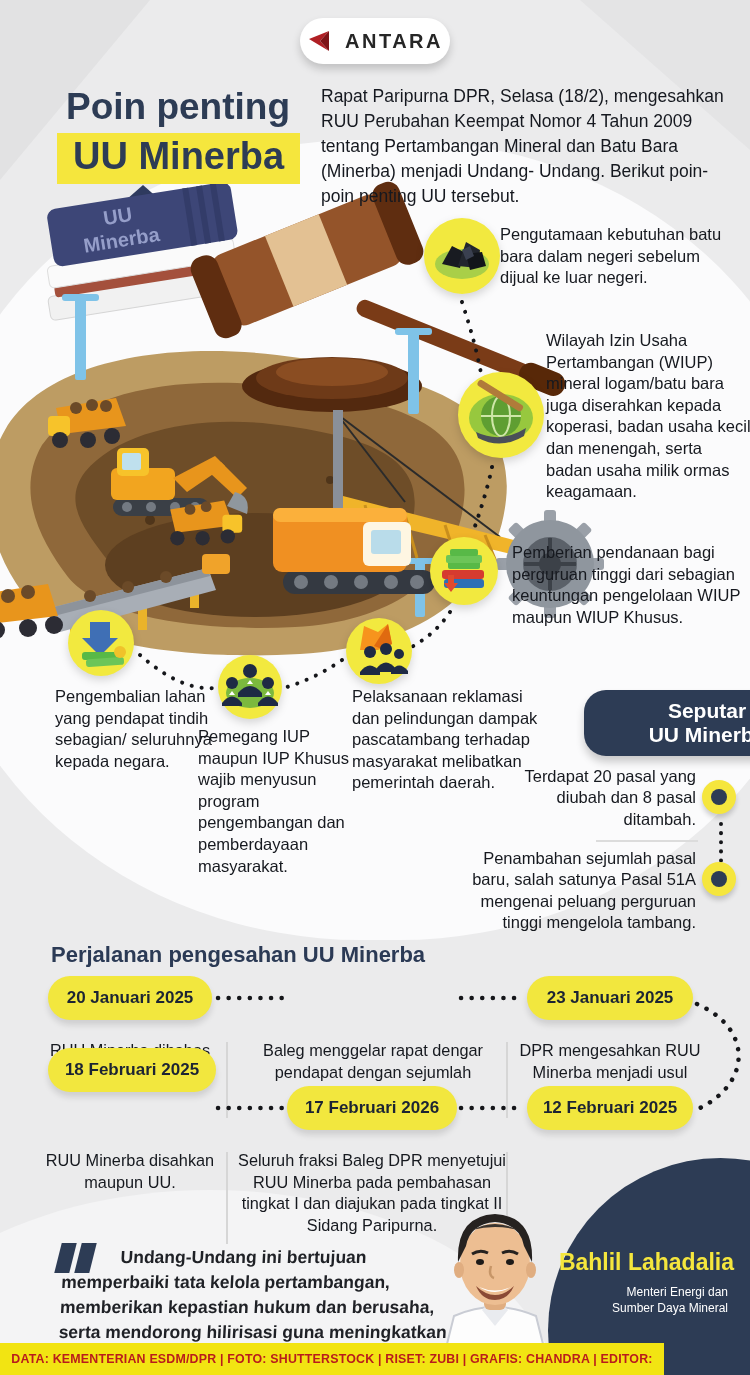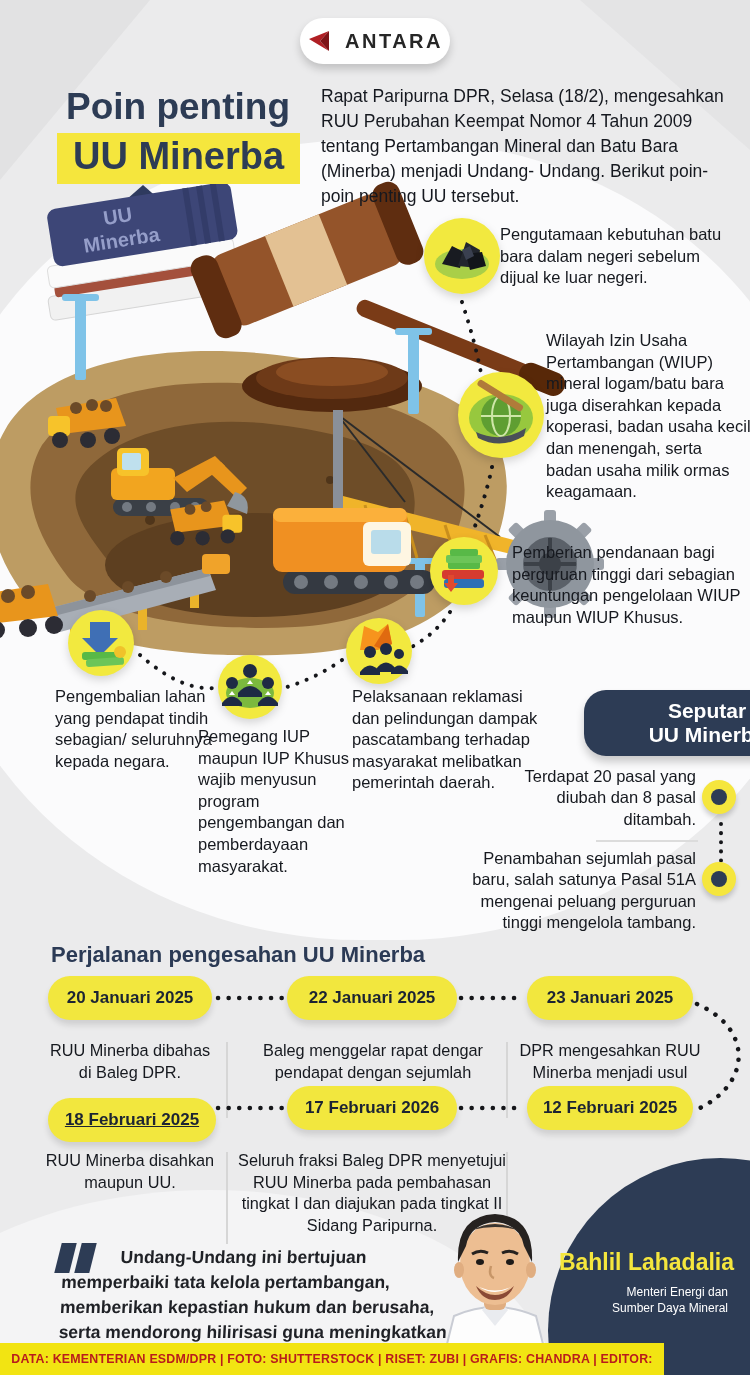--- a/index.html
+++ b/index.html
@@ -316,26 +316,25 @@
     <line x1="9" y1="4" x2="9" y2="42" stroke="#15161a" stroke-width="4" stroke-linecap="round" stroke-dasharray="0.1 9"></line>
   </svg>
   <div class="abs sep-divider"></div>
   <p class="abs sep-item" style="left:470px;top:848px;width:226px;">Penambahan sejumlah pasal baru, salah satunya Pasal 51A mengenai peluang perguruan tinggi mengelola tambang.</p>
   <div class="abs sep-bullet" style="left:702px;top:862px;">
       <i></i>
     </div>
 
   <h2 class="abs tl-title">Perjalanan pengesahan UU Minerba</h2>
   <div class="abs pill" style="left:48px;top:976px;width:164px;">20 Januari 2025</div>
-  <div class="abs pill" style="left:287px;top:976px;width:170px;">22 Januari 2025</div>
   <div class="abs pill" style="left:527px;top:976px;width:166px;">23 Januari 2025</div>
   <p class="abs tl-desc" style="left:44px;top:1040px;width:172px;">RUU Minerba dibahas di Baleg DPR.</p>
   <p class="abs tl-desc" style="left:244px;top:1040px;width:258px;">Baleg menggelar rapat dengar pendapat dengan sejumlah asosiasi.</p>
   <p class="abs tl-desc" style="left:516px;top:1040px;width:188px;">DPR mengesahkan RUU Minerba menjadi usul inisiatif DPR.</p>
-  <div class="abs pill" style="left:48px;top:1098px;width:168px;text-decoration:underline;">18 Februari 2025</div>
+  <div class="abs pill" style="left:48px;top:1048px;width:168px;">18 Februari 2025</div>
   <div class="abs pill" style="left:287px;top:1086px;width:170px;">17 Februari 2026</div>
   <div class="abs pill" style="left:527px;top:1086px;width:166px;">12 Februari 2025</div>
   <p class="abs tl-desc" style="left:44px;top:1150px;width:172px;">RUU Minerba disahkan maupun UU.</p>
   <p class="abs tl-desc" style="left:238px;top:1150px;width:268px;">Seluruh fraksi Baleg DPR menyetujui RUU Minerba pada pembahasan tingkat I dan diajukan pada tingkat II Sidang Paripurna.</p>
   <div class="abs tl-divider" style="left:226px;top:1042px;height:76px;"></div>
   <div class="abs tl-divider" style="left:506px;top:1042px;height:76px;"></div>
   <div class="abs tl-divider" style="left:226px;top:1152px;height:92px;"></div>
   <div class="abs tl-divider" style="left:506px;top:1152px;height:92px;"></div>
   <svg class="abs" style="left:0;top:970px;z-index:2;" width="750" height="175" viewBox="0 0 750 175">
     <g stroke="#15161a" stroke-width="4.5" stroke-linecap="round" fill="none" stroke-dasharray="0.1 10.5">

